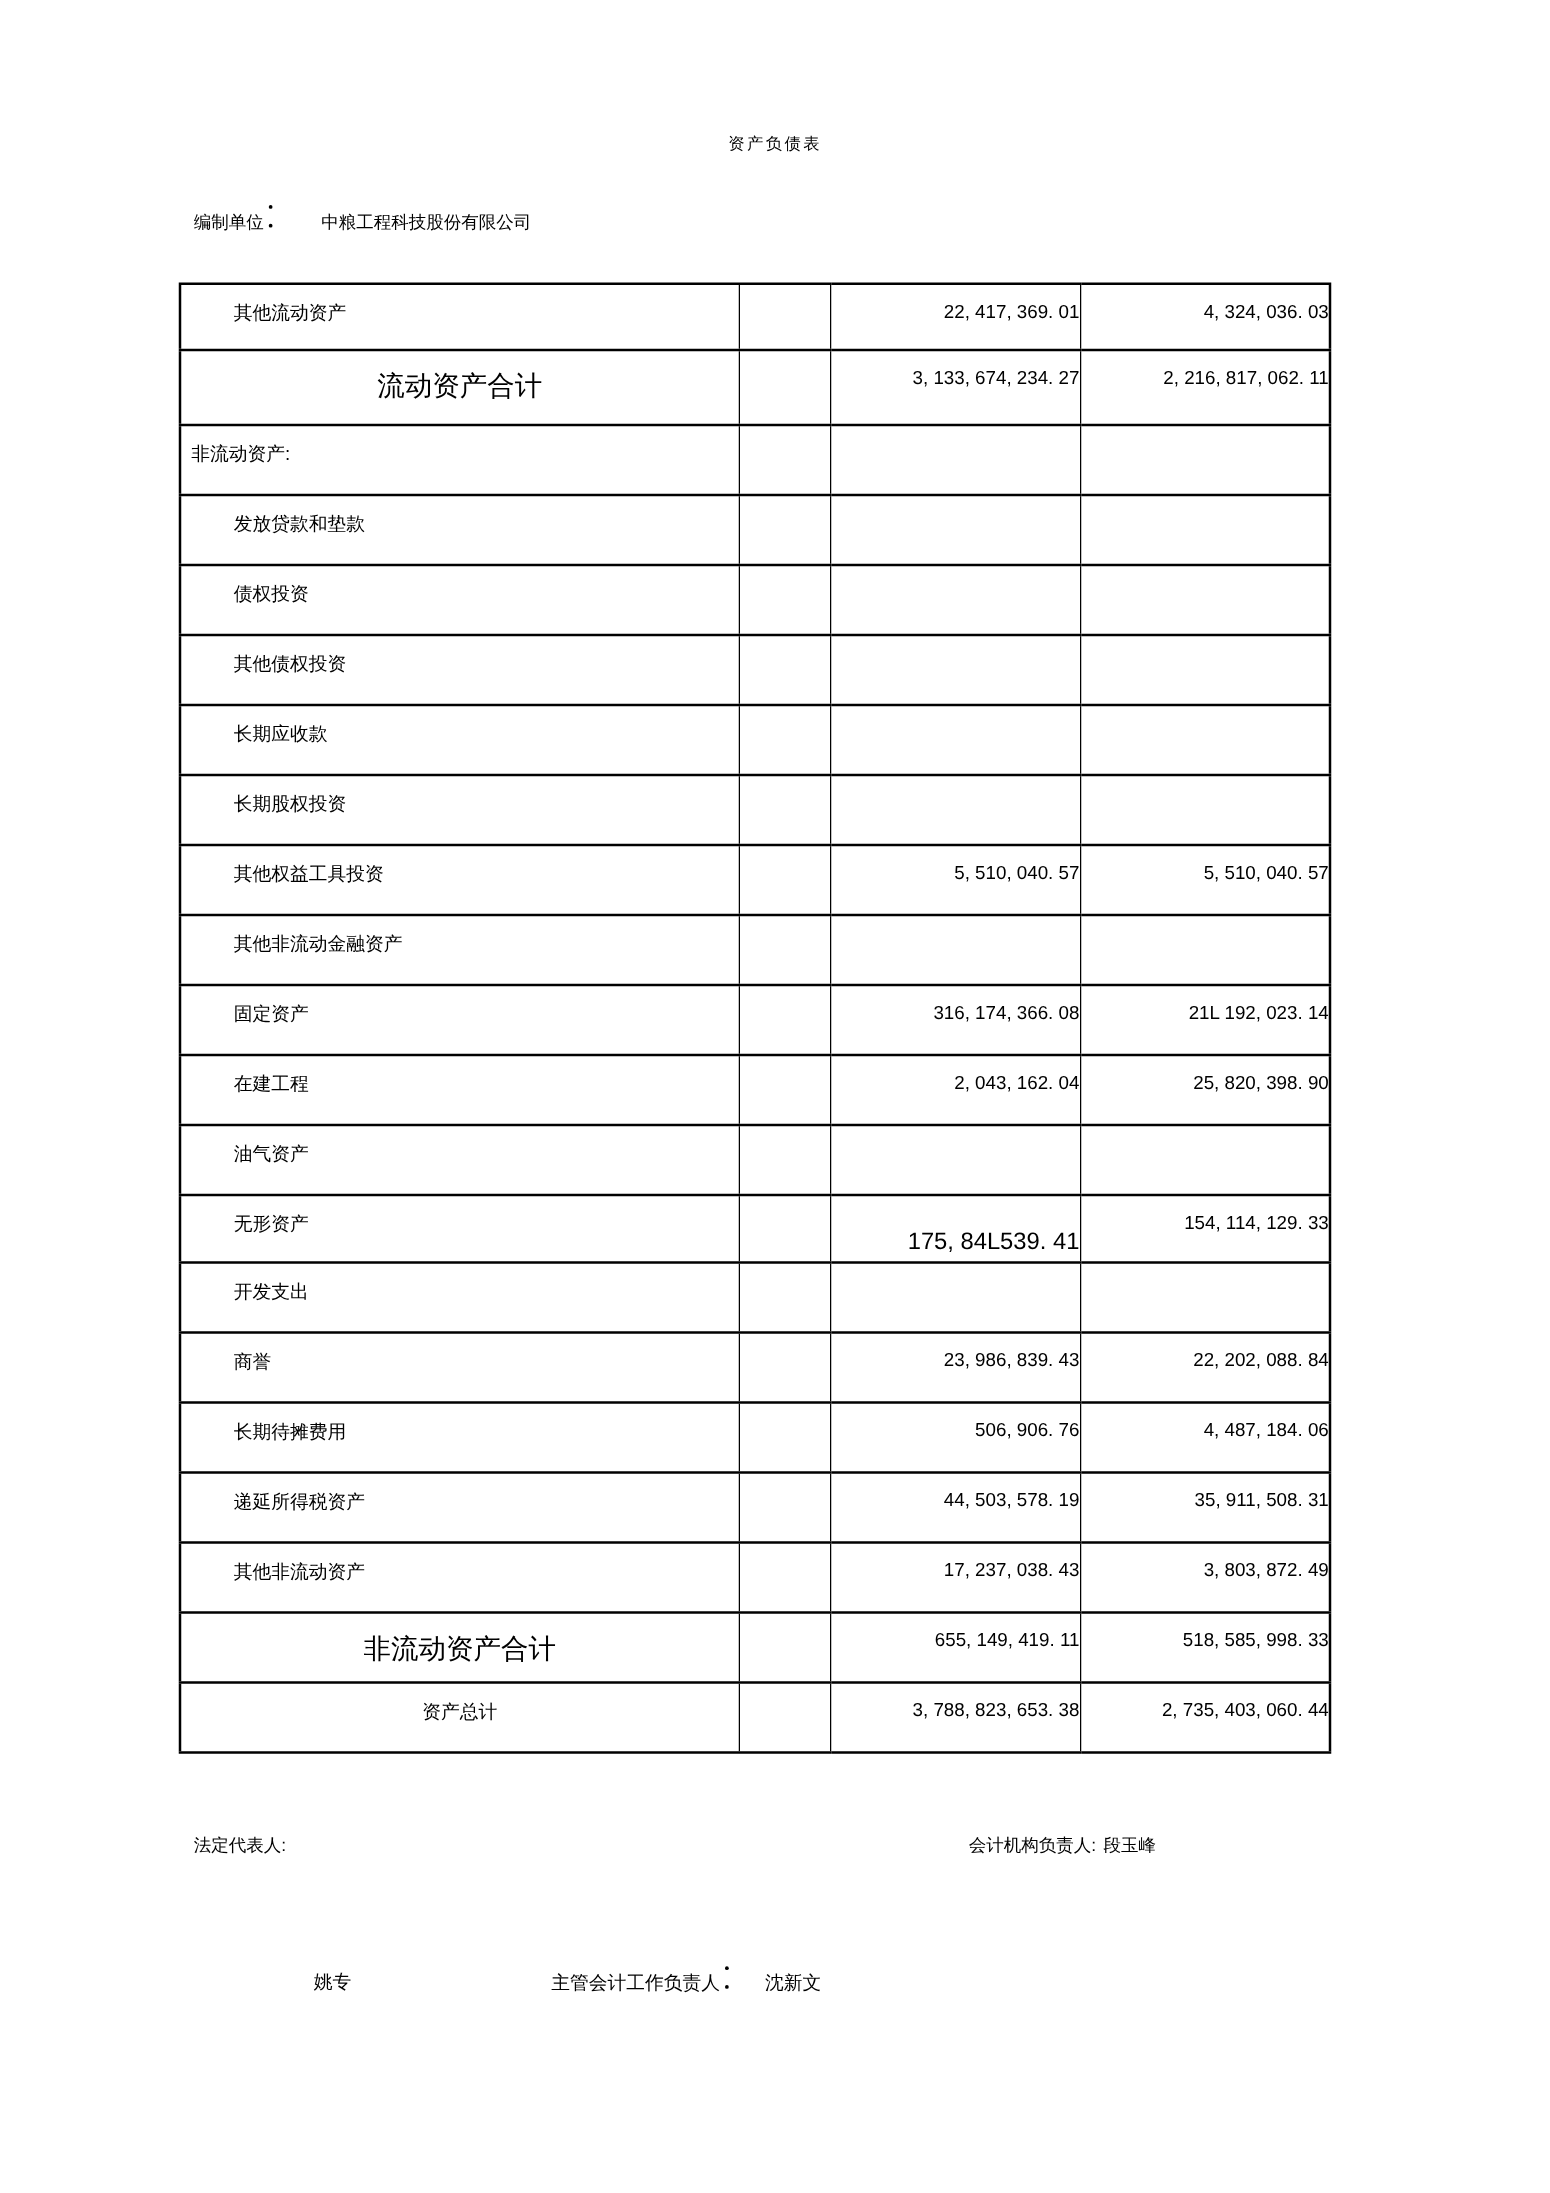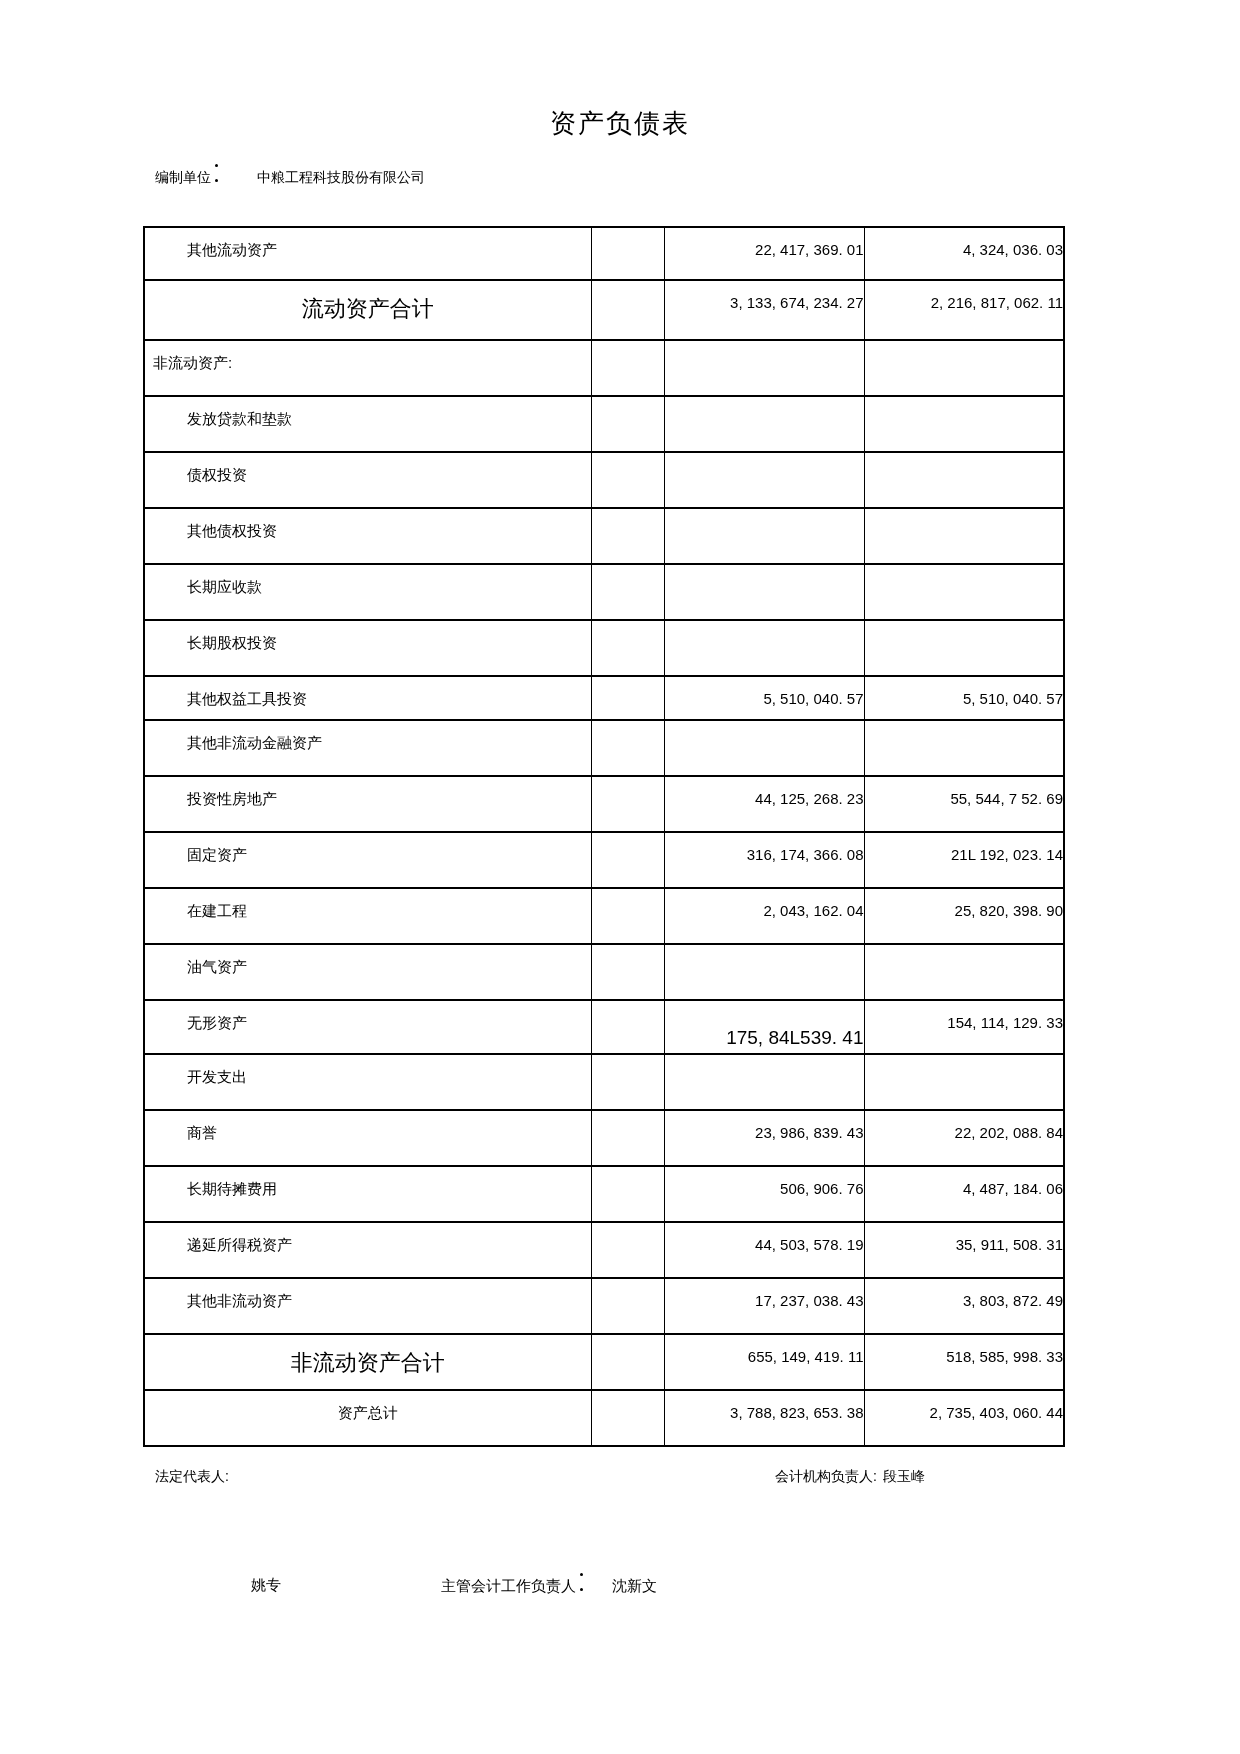--- a/index.html
+++ b/index.html
@@ -6,21 +6,21 @@
   .page {
     position:relative;
     width:1240px; height:1754px;
     background:#ffffff;
     font-family:"Liberation Sans","DejaVu Sans",sans-serif;
     color:#000;
     overflow:hidden;
   }
   .title {
     position:absolute; top:106px; left:0; width:100%;
-    text-align:center; font-size:26px; letter-spacing:2px; font-weight:500;
+    text-align:center; font-size:13px; letter-spacing:2px; font-weight:500;
   }
   .subtitle {
     position:absolute; top:167px; left:155px;
     font-size:14px; white-space:nowrap;
   }
   .subtitle .company { margin-left:34px; }
   
   .dcolon {
     display:inline-block; position:relative;
     width:12px; height:18px; vertical-align:-3px;
@@ -130,37 +130,31 @@
           <td class="c-blank"></td>
           <td class="c-num"></td>
           <td class="c-num"></td>
         </tr>
         <tr style="height: 56px;">
           <td class="c-label indent">长期股权投资</td>
           <td class="c-blank"></td>
           <td class="c-num"></td>
           <td class="c-num"></td>
         </tr>
-        <tr style="height: 44px;">
+        <tr style="height: 56px;">
           <td class="c-label indent">其他权益工具投资</td>
           <td class="c-blank"></td>
           <td class="c-num">5, 510, 040. 57</td>
           <td class="c-num">5, 510, 040. 57</td>
         </tr>
         <tr style="height: 56px;">
           <td class="c-label indent">其他非流动金融资产</td>
           <td class="c-blank"></td>
           <td class="c-num"></td>
           <td class="c-num"></td>
-        </tr>
-        <tr style="height: 56px;">
-          <td class="c-label indent">投资性房地产</td>
-          <td class="c-blank"></td>
-          <td class="c-num">44, 125, 268. 23</td>
-          <td class="c-num">55, 544, 7 52. 69</td>
         </tr>
         <tr style="height: 56px;">
           <td class="c-label indent">固定资产</td>
           <td class="c-blank"></td>
           <td class="c-num">316, 174, 366. 08</td>
           <td class="c-num">21L 192, 023. 14</td>
         </tr>
         <tr style="height: 56px;">
           <td class="c-label indent">在建工程</td>
           <td class="c-blank"></td>

